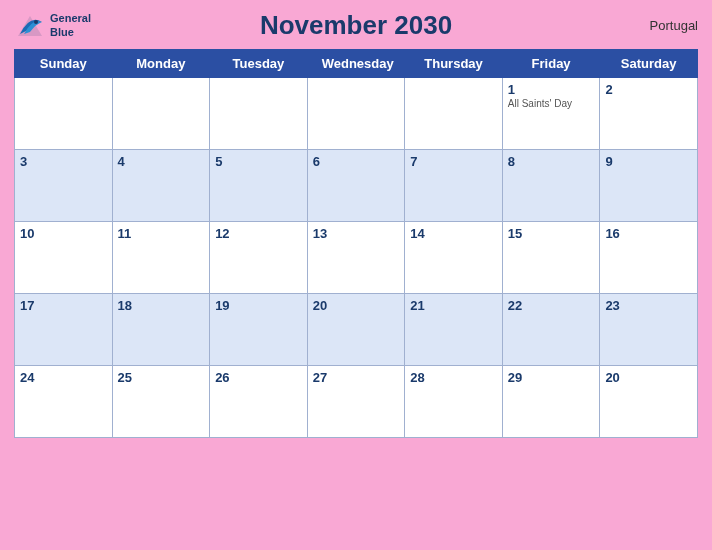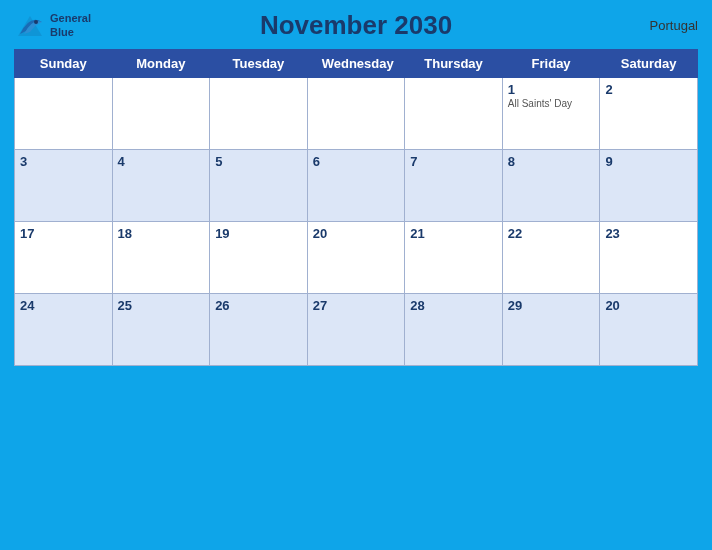--- a/index.html
+++ b/index.html
@@ -6,21 +6,21 @@
     body {
       font-family: Arial, sans-serif;
       background: #fff;
       width: 712px;
       height: 550px;
       overflow: hidden;
     }
     .calendar-container {
       width: 712px;
       height: 550px;
-      background: #0ea5e9;
+      background: #f9a8d4;
       padding: 10px 14px 14px 14px;
     }
     .header {
       display: flex;
       align-items: center;
       justify-content: center;
       position: relative;
       margin-bottom: 8px;
     }
     .logo {
@@ -161,20 +161,43 @@
           </td>
           <td>
             <span class="day-number">8</span>
           </td>
           <td>
             <span class="day-number">9</span>
           </td>
         </tr>
         <tr>
           <td>
+            <span class="day-number">10</span>
+          </td>
+          <td>
+            <span class="day-number">11</span>
+          </td>
+          <td>
+            <span class="day-number">12</span>
+          </td>
+          <td>
+            <span class="day-number">13</span>
+          </td>
+          <td>
+            <span class="day-number">14</span>
+          </td>
+          <td>
+            <span class="day-number">15</span>
+          </td>
+          <td>
+            <span class="day-number">16</span>
+          </td>
+        </tr>
+        <tr>
+          <td>
             <span class="day-number">17</span>
           </td>
           <td>
             <span class="day-number">18</span>
           </td>
           <td>
             <span class="day-number">19</span>
           </td>
           <td>
             <span class="day-number">20</span>

